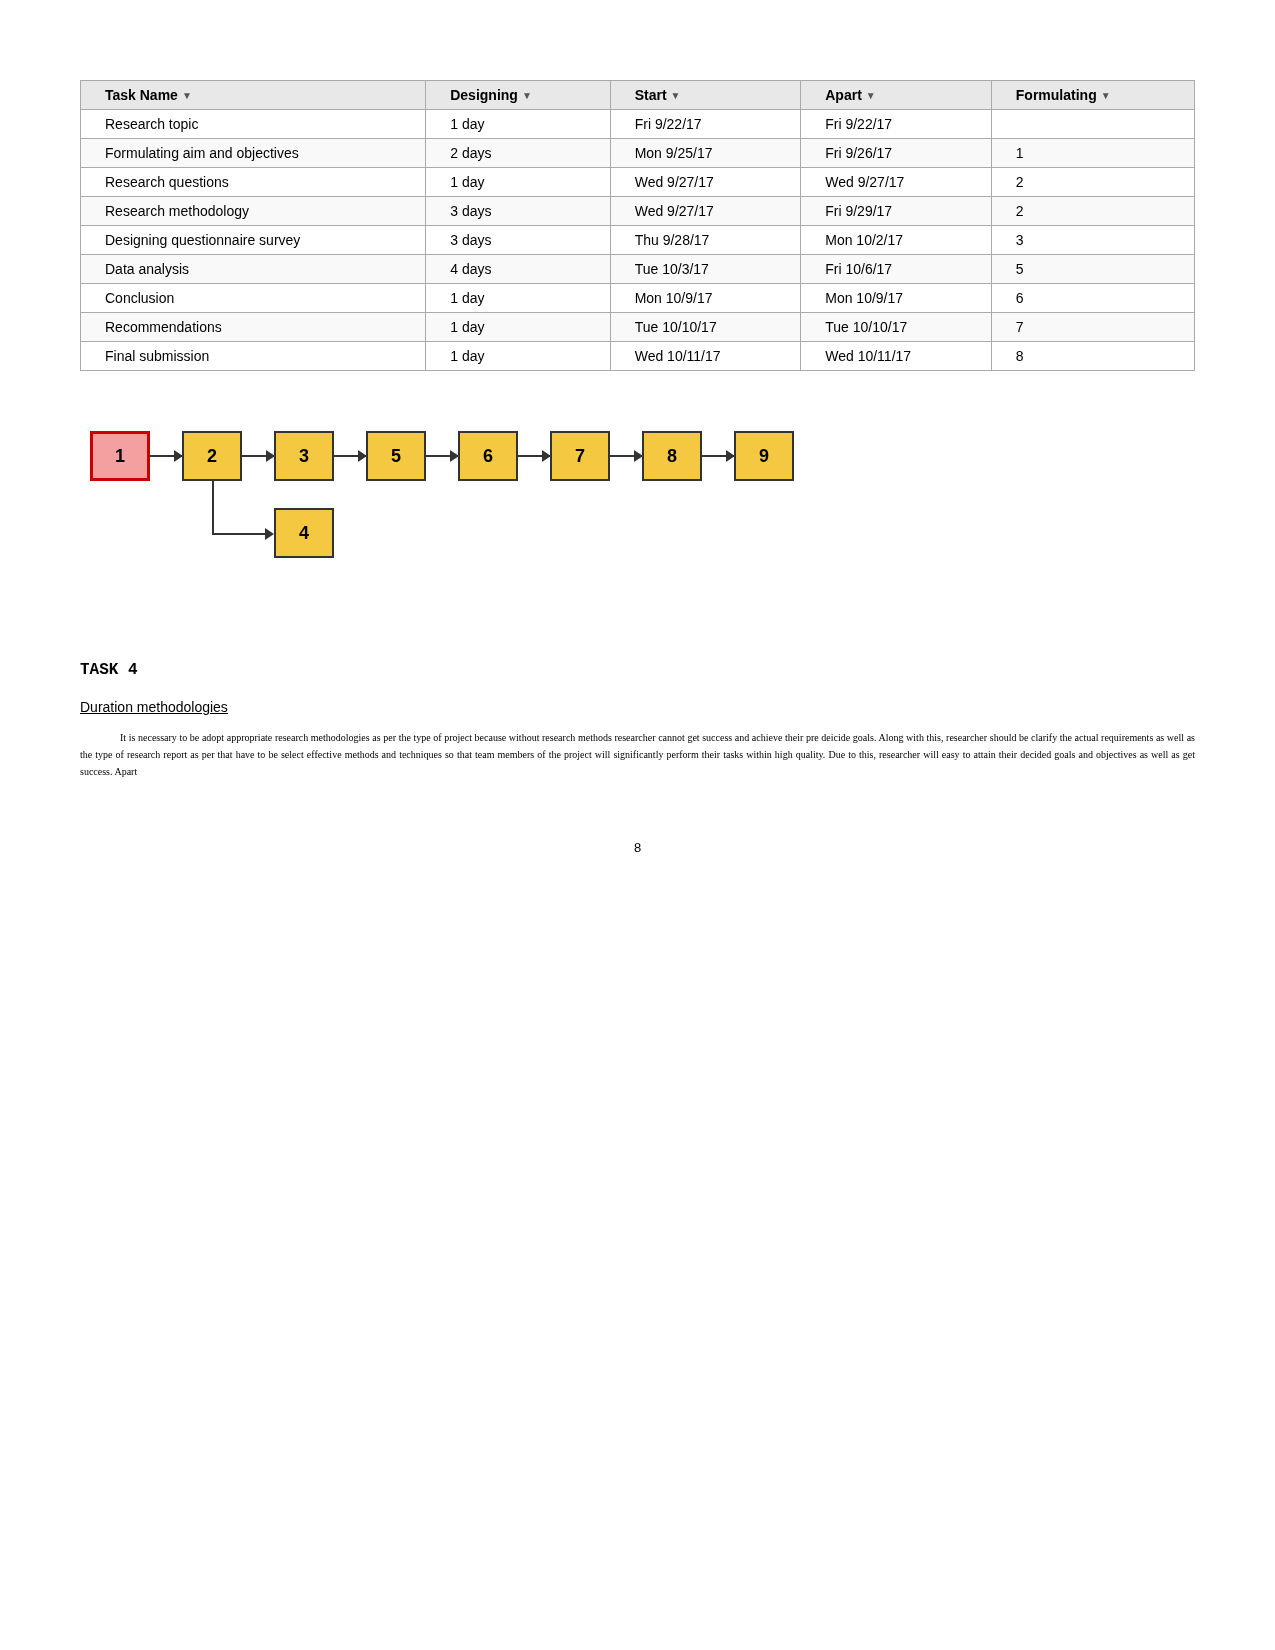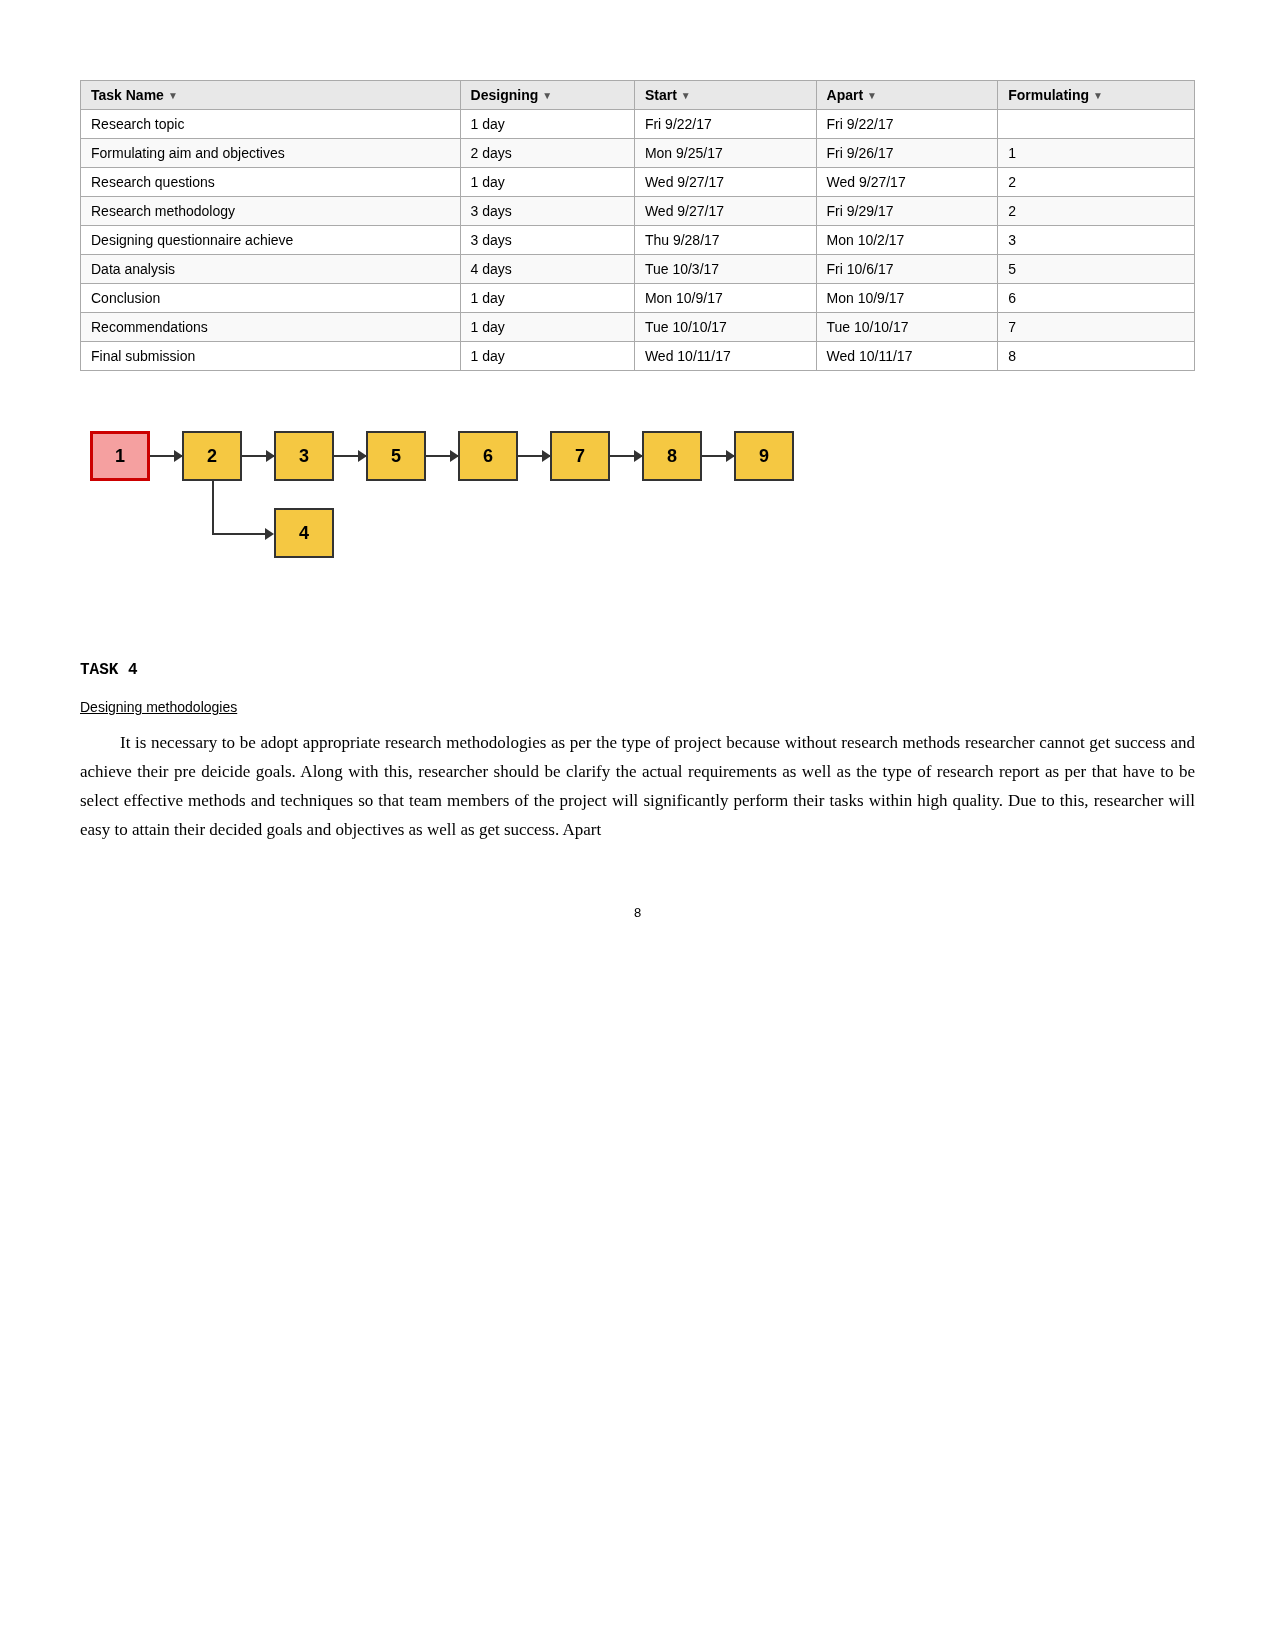--- a/index.html
+++ b/index.html
@@ -17,21 +17,21 @@
       margin: 20px 0 30px 0;
     }
     table {
       border-collapse: collapse;
       width: 100%;
       font-family: Arial, sans-serif;
       font-size: 14px;
     }
     table th, table td {
       border: 1px solid #aaa;
-      padding: 6px 10px;
+      padding: 6px 24px;
       text-align: left;
       vertical-align: top;
     }
     table th {
       background: #e8e8e8;
       font-weight: bold;
       white-space: nowrap;
     }
     table td {
       background: #fff;
@@ -88,21 +88,21 @@
       margin-bottom: 20px;
     }
     .section-subtitle {
       font-family: Arial, sans-serif;
       font-size: 14px;
       text-decoration: underline;
       margin-bottom: 14px;
     }
     .body-text {
       font-family: 'Times New Roman', Times, serif;
-      font-size: 17px;
+      font-size: 10px;
       line-height: 1.7;
       text-align: justify;
     }
     .body-text p {
       margin-bottom: 14px;
       text-indent: 40px;
     }
 
     
     .page-number {
@@ -174,21 +174,21 @@
           <td>2</td>
         </tr>
         <tr>
           <td>Research methodology</td>
           <td>3 days</td>
           <td>Wed 9/27/17</td>
           <td>Fri 9/29/17</td>
           <td>2</td>
         </tr>
         <tr>
-          <td>Designing questionnaire achieve</td>
+          <td>Designing questionnaire survey</td>
           <td>3 days</td>
           <td>Thu 9/28/17</td>
           <td>Mon 10/2/17</td>
           <td>3</td>
         </tr>
         <tr>
           <td>Data analysis</td>
           <td>4 days</td>
           <td>Tue 10/3/17</td>
           <td>Fri 10/6/17</td>
@@ -288,21 +288,21 @@
   <div style="position:absolute; left:132px; top:132px; width:55px; height:2px; background:#333;"></div>
   <div style="position:absolute; left:185px; top:127px; width:0; height:0; border-left:9px solid #333; border-top:6px solid transparent; border-bottom:6px solid transparent;"></div>
 
   <div style="position:absolute; left:194px; top:107px; width:60px; height:50px; border:2px solid #333; display:flex; align-items:center; justify-content:center; font-size:18px; font-weight:bold; font-family:Arial,sans-serif; background:#f5c842;">
     <span>4</span>
   </div>
 </div>
 
 <div class="task-section">
   <div class="task-title">TASK 4</div>
-  <div class="section-subtitle">Designing methodologies</div>
+  <div class="section-subtitle">Duration methodologies</div>
   <div class="body-text">
     <p>It is necessary to be adopt appropriate research methodologies as per the type of project because without research methods researcher cannot get success and achieve their pre deicide goals. Along with this, researcher should be clarify the actual requirements as well as the type of research report as per that have to be select effective methods and techniques so that team members of the project will significantly perform their tasks within high quality. Due to this, researcher will easy to attain their decided goals and objectives as well as get success. Apart</p>
   </div>
 </div>
 
 <div class="page-number">
   <span>8</span>
 </div>
 
 </body></html>

